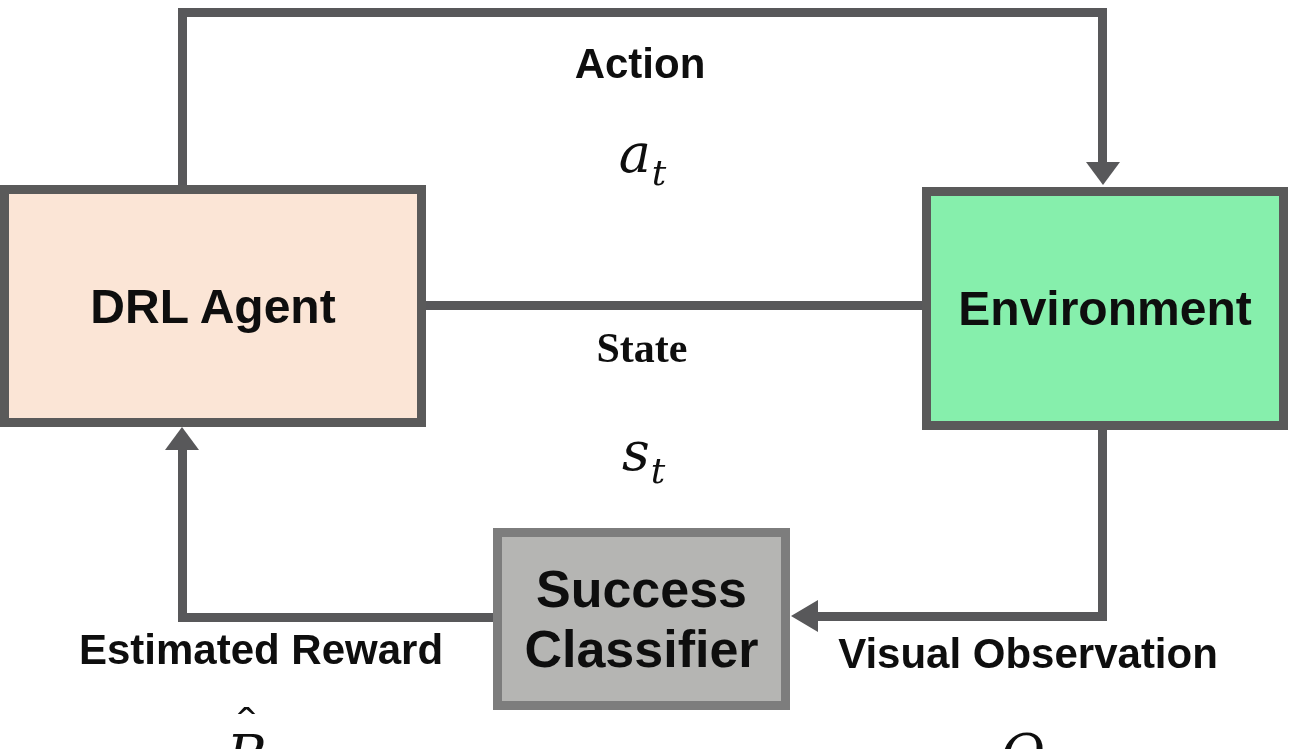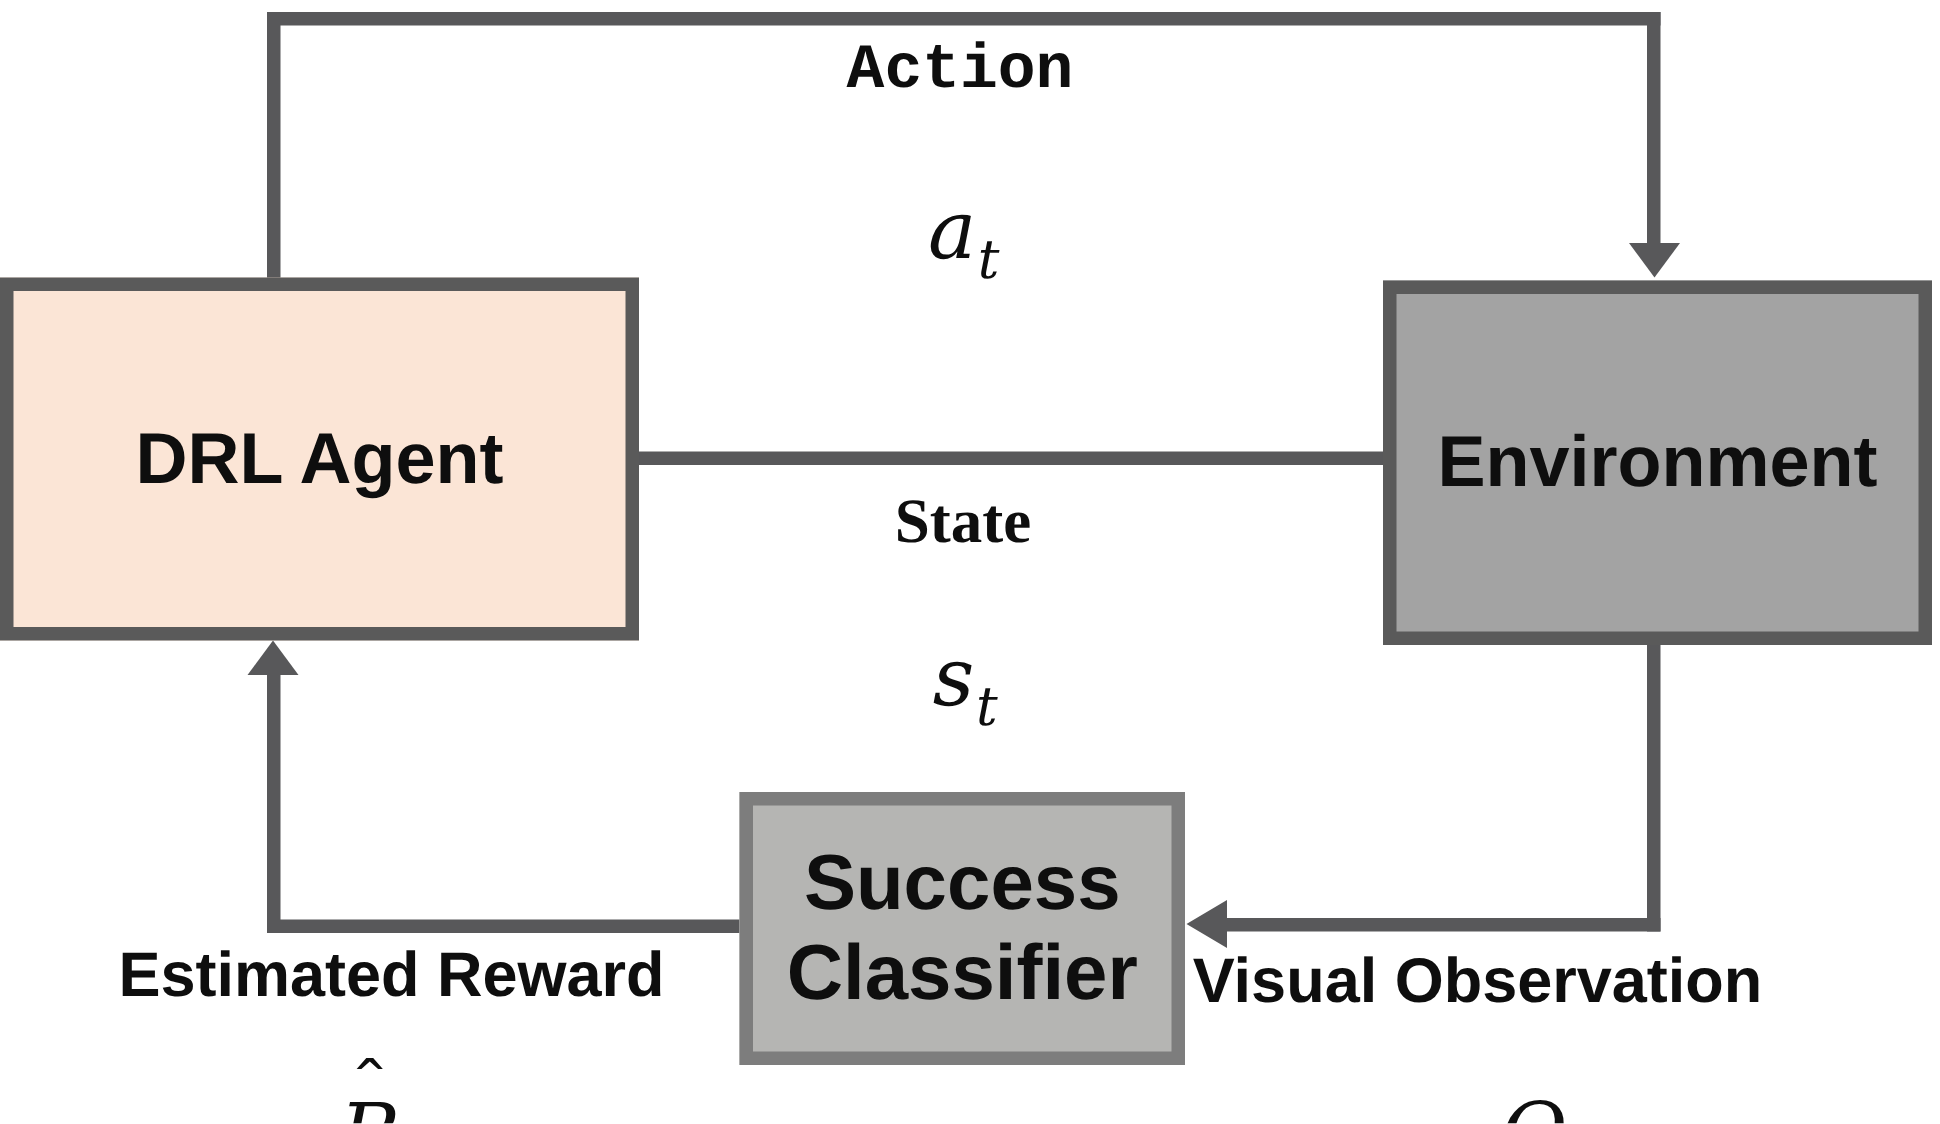--- a/index.html
+++ b/index.html
@@ -29,21 +29,21 @@
     color: #0e0e0e;
   }
   .node-drl {
     left: 0px; top: 185px; width: 426px; height: 242px;
     background: #fbe5d6;
     border: 9px solid #5a5a5a;
     font-size: 48px;
   }
   .node-env {
     left: 922px; top: 187px; width: 366px; height: 243px;
-    background: #a3a3a3;
+    background: #86efac;
     border: 9px solid #5a5a5a;
     font-size: 48px;
   }
   .node-sc {
     left: 493px; top: 528px; width: 297px; height: 182px;
     background: #b5b5b3;
     border: 9px solid #7d7d7d;
     font-size: 52px;
     line-height: 60px;
   }
@@ -91,24 +91,24 @@
 
   
   .edge-label {
     position: absolute;
     transform: translate(-50%, -50%);
     font-weight: bold;
     font-size: 42px;
     color: #0e0e0e;
     white-space: nowrap;
   }
-  .lbl-action { left: 640px;  top: 47px; font-family: Liberation Mono, monospace;  }
+  .lbl-action { left: 640px;  top: 64px;  }
   .lbl-state  { left: 642px;  top: 348px; font-family: Liberation Serif, serif; }
   .lbl-reward { left: 261px;  top: 650px; }
-  .lbl-obs    { left: 985px; top: 654px; text-align: center; }
+  .lbl-obs    { left: 1028px; top: 654px; text-align: center; }
 
   
   .math-symbol {
     position: absolute;
     transform: translate(-50%, -50%);
     font-family: "DejaVu Serif", serif;
     font-style: italic;
     font-size: 54px;
     color: #0e0e0e;
     white-space: nowrap;

